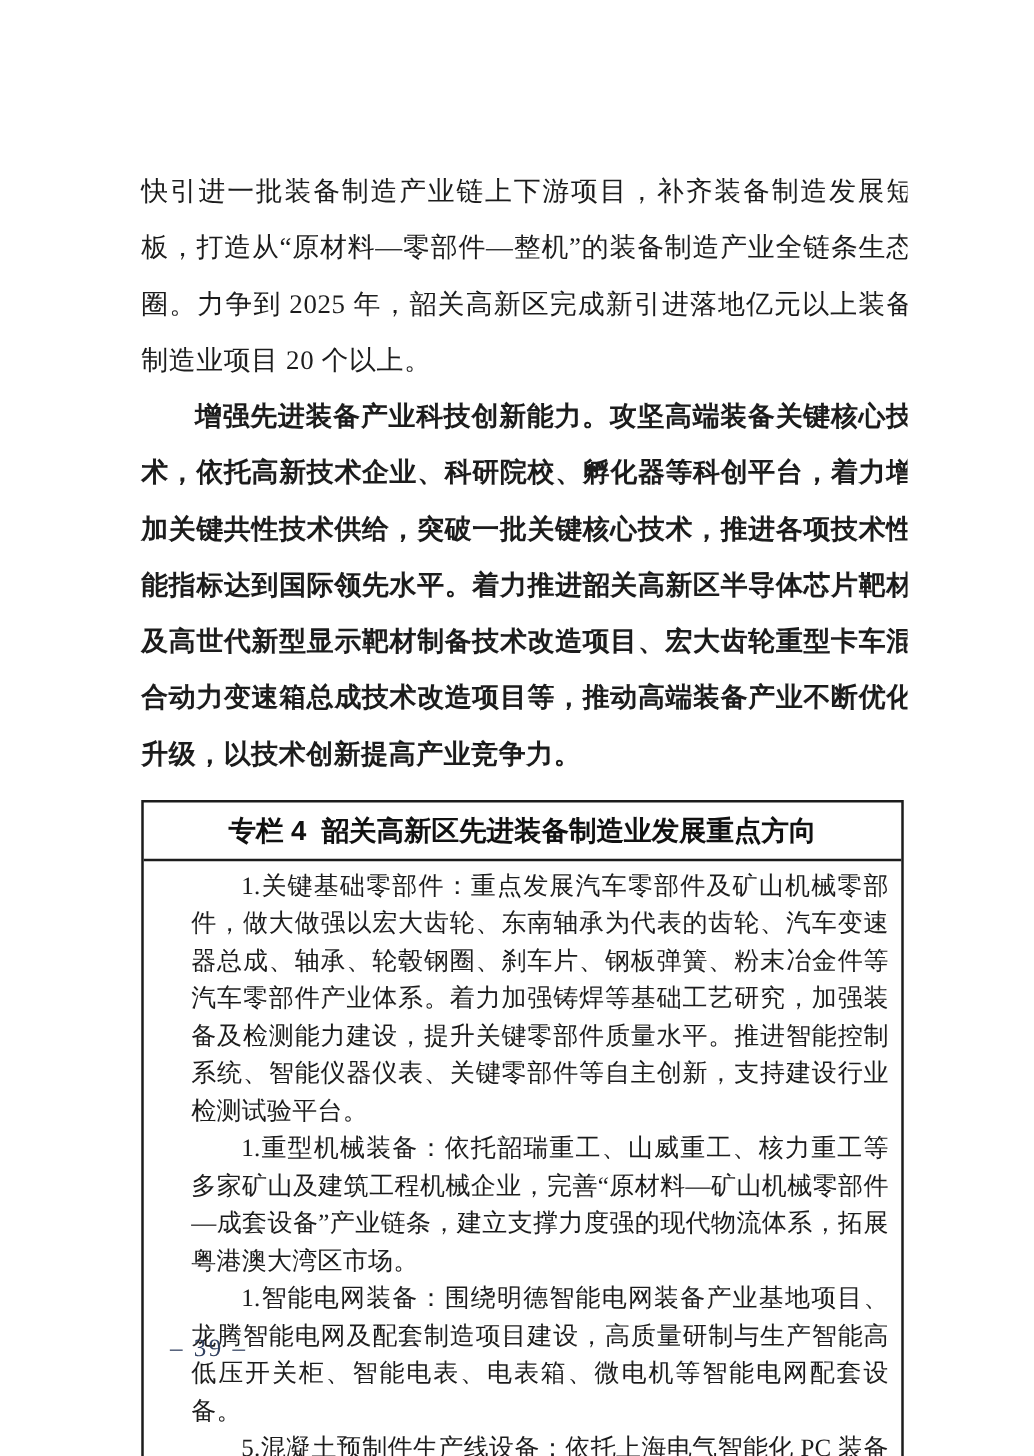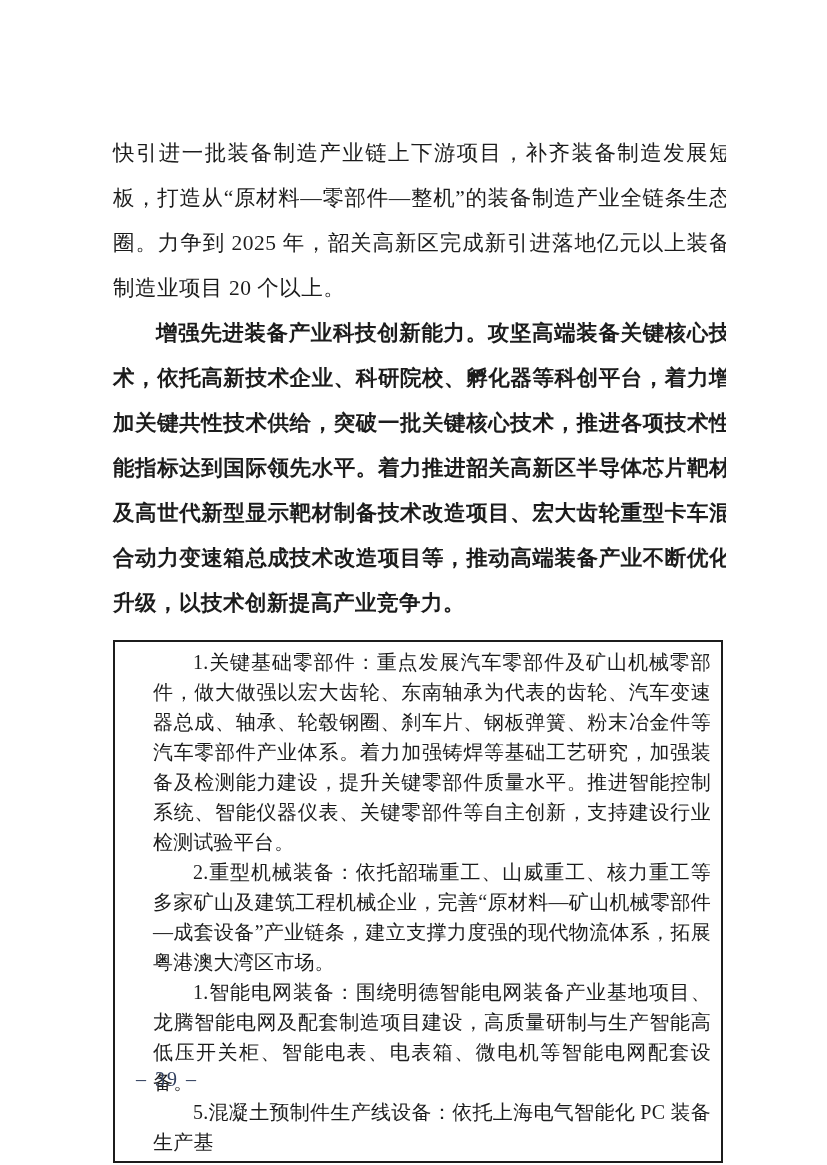--- a/index.html
+++ b/index.html
@@ -78,23 +78,24 @@
 <body>
 
 <div class="page">
   <div class="content">
 
     <p class="body-para">快引进一批装备制造产业链上下游项目，补齐装备制造发展短板，打造从“原材料—零部件—整机”的装备制造产业全链条生态圈。力争到 2025 年，韶关高新区完成新引进落地亿元以上装备制造业项目 20 个以上。</p>
 
     <p class="body-para indent">增强先进装备产业科技创新能力。攻坚高端装备关键核心技术，依托高新技术企业、科研院校、孵化器等科创平台，着力增加关键共性技术供给，突破一批关键核心技术，推进各项技术性能指标达到国际领先水平。着力推进韶关高新区半导体芯片靶材及高世代新型显示靶材制备技术改造项目、宏大齿轮重型卡车混合动力变速箱总成技术改造项目等，推动高端装备产业不断优化升级，以技术创新提高产业竞争力。</p>
 
     <div class="feature-box">
+      <div class="feature-box-title">专栏 4  韶关高新区先进装备制造业发展重点方向</div>
       <div class="feature-box-body">
         <p class="box-item">1.关键基础零部件：重点发展汽车零部件及矿山机械零部件，做大做强以宏大齿轮、东南轴承为代表的齿轮、汽车变速器总成、轴承、轮毂钢圈、刹车片、钢板弹簧、粉末冶金件等汽车零部件产业体系。着力加强铸焊等基础工艺研究，加强装备及检测能力建设，提升关键零部件质量水平。推进智能控制系统、智能仪器仪表、关键零部件等自主创新，支持建设行业检测试验平台。</p>
-        <p class="box-item">2.重型机械装备：依托韶瑞重工、山威重工、核力重工等多家矿山及建筑工程机械企业，完善“原材料—矿山机械零部件—成套设备”产业链条，建立支撑力度强的现代物流体系，拓展粤港澳大湾区市场。</p>
+        <p class="box-item">1.重型机械装备：依托韶瑞重工、山威重工、核力重工等多家矿山及建筑工程机械企业，完善“原材料—矿山机械零部件—成套设备”产业链条，建立支撑力度强的现代物流体系，拓展粤港澳大湾区市场。</p>
         <p class="box-item">1.智能电网装备：围绕明德智能电网装备产业基地项目、龙腾智能电网及配套制造项目建设，高质量研制与生产智能高低压开关柜、智能电表、电表箱、微电机等智能电网配套设备。</p>
         <p class="box-item">5.混凝土预制件生产线设备：依托上海电气智能化 PC 装备生产基</p>
       </div>
     </div>
 
   </div>
 
   <div class="page-number">– 39 –</div>
 </div>
 

